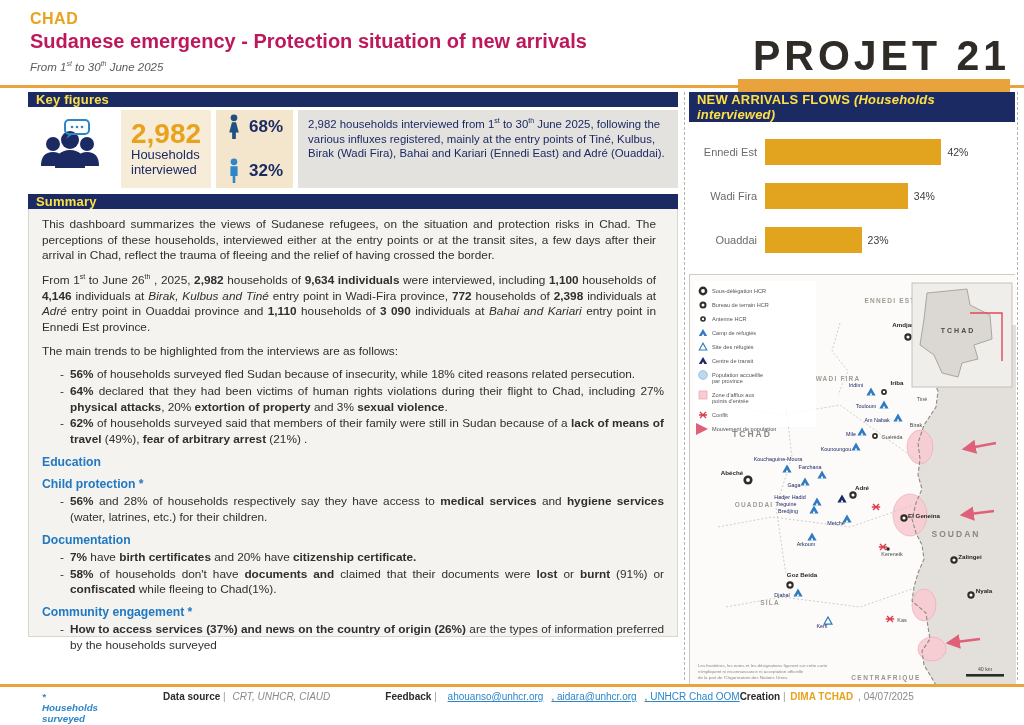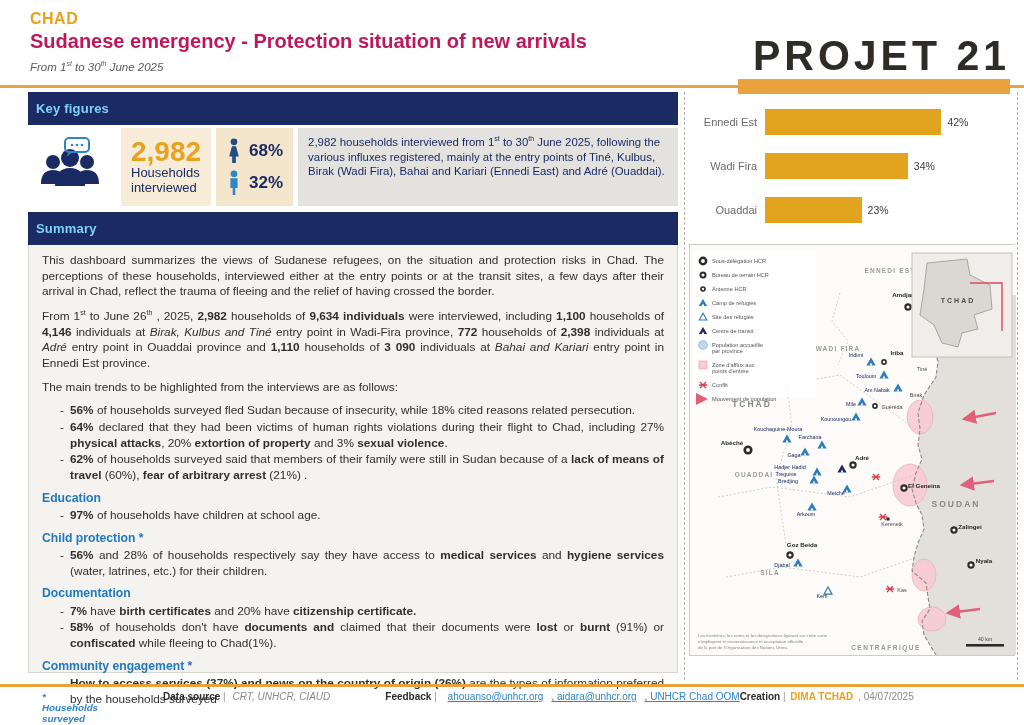--- a/index.html
+++ b/index.html
@@ -15,39 +15,39 @@
   #logo-wrap{position:absolute;right:14px;top:8px;text-align:right;margin-top:27px;}
   .logo-text{font-size:41px;font-weight:900;letter-spacing:4px;color:#2f2b26;line-height:1;font-family:"Liberation Sans",sans-serif;transform:scaleY(1.05);}
   .logo-bar{width:272px;height:15px;background:#E8A33D;margin-top:3px;margin-left:auto;}
   .hdr-rule{position:absolute;left:0;top:85px;width:1024px;height:3px;background:#E8A33D;}
 
   
   #main{position:absolute;left:0;top:92px;width:1024px;height:588px;display:flex;}
   #left-col{width:650px;margin-left:28px;}
   #right-col{width:334px;margin-left:6px;border-left:1px dashed #b5b2ac;border-right:1px dashed #b5b2ac;padding:0 2px 0 4px;box-sizing:border-box;}
 
-  .navy-bar{background:#1b2a63;color:#7dd3fc;font-size:13px;font-weight:700;padding:9px 8px;letter-spacing:.2px;}
+  .navy-bar{background:#1b2a63;color:#fde047;font-size:13px;font-weight:700;padding:0 8px;letter-spacing:.2px;}
   .navy-bar .i{font-weight:700;}
 
   
   #kf-row{display:flex;gap:5px;margin-top:3px;height:78px;}
   #kf-icon{width:88px;display:flex;align-items:center;justify-content:center;}
   .kf-box{background:#f6ecd8;display:flex;flex-direction:column;justify-content:center;padding:4px 10px;}
   #kf-num{font-size:28px;font-weight:800;color:#E8A21D;line-height:1;}
   .kf-lbl{font-size:13px;color:#1b2a63;line-height:1.15;}
-  #kf-gender{background:#f3e6cc;display:flex;flex-direction:column;justify-content:center;gap:6px;padding:4px 10px;}
+  #kf-gender{background:#f3e6cc;display:flex;flex-direction:column;justify-content:space-between;gap:6px;padding:4px 10px;}
   .g-row{display:flex;align-items:center;gap:7px;}
   .g-pct{font-size:17px;font-weight:800;color:#1b2a63;}
   #kf-desc{flex:1;background:#e4e2df;color:#1b2a63;font-size:11.4px;line-height:1.3;padding:6px 10px;}
   #kf-desc sup{font-size:7px;}
 
   
   #summary{margin-top:6px;}
   #sum-body{background:#f4f3f0;border:1px solid #d9d6d1;border-top:none;padding:8px 13px 6px 13px;height:428px;box-sizing:border-box;font-size:11.8px;line-height:1.33;text-align:justify;color:#2f2f2f;}
-  #sum-body p{margin:0 0 8px 0;}
+  #sum-body p{margin:0 8px 8px 0;}
   #sum-body sup{font-size:7px;}
   .sec-head{color:#2079C1;font-weight:700;font-size:12.2px;margin:6px 0 2px 0;text-align:left;}
   .bullet{position:relative;margin:0 0 1px 16px;padding-left:12px;}
   .bullet::before{content:"-";position:absolute;left:2px;}
   .b{font-weight:700;}
   .i{font-style:italic;}
 
   
   #chart{padding:16px 0 6px 6px;height:128px;}
   .c-row{display:flex;align-items:center;height:28px;margin-bottom:16px;}
@@ -146,36 +146,39 @@
 
       <div id="summary">
         <div class="navy-bar">Summary</div>
         <div id="sum-body">
           <p><span>This dashboard summarizes the views of Sudanese refugees, on the situation and protection risks in Chad. The perceptions of these households, interviewed either at the entry points or at the transit sites, a few days after their arrival in Chad, reflect the trauma of fleeing and the relief of having crossed the border.</span></p>
           <p><span>From 1</span><sup>st</sup><span> to June 26</span><sup>th</sup><span> , 2025, </span><span class="b">2,982</span><span> households of </span><span class="b">9,634 individuals</span><span> were interviewed, including </span><span class="b">1,100</span><span> households of </span><span class="b">4,146</span><span> individuals at </span><span class="i">Birak, Kulbus and Tiné</span><span> entry point in Wadi-Fira province, </span><span class="b">772</span><span> households of </span><span class="b">2,398</span><span> individuals at </span><span class="i">Adré</span><span> entry point in Ouaddai province and </span><span class="b">1,110</span><span> households of </span><span class="b">3 090</span><span> individuals at </span><span class="i">Bahai and Kariari</span><span> entry point in Ennedi Est province.</span></p>
           <p><span>The main trends to be highlighted from the interviews are as follows:</span></p>
           <div id="summary-sections">
               <div class="bullet"><span class="b">56%</span><span> of households surveyed fled Sudan because of insecurity, while 18% cited reasons related persecution.</span></div>
               <div class="bullet"><span class="b">64%</span><span> declared that they had been victims of human rights violations during their flight to Chad, including 27% </span><span class="b">physical attacks</span><span>, 20% </span><span class="b">extortion of property</span><span> and 3% </span><span class="b">sexual violence</span><span>.</span></div>
-              <div class="bullet"><span class="b">62%</span><span> of households surveyed said that members of their family were still in Sudan because of a </span><span class="b">lack of means of travel</span><span> (60%), </span><span class="b">fear of arbitrary arrest</span><span> (21%) .</span></div>
+              <div class="bullet"><span class="b">62%</span><span> of households surveyed said that members of their family were still in Sudan because of a </span><span class="b">lack of means of travel</span><span> (49%), </span><span class="b">fear of arbitrary arrest</span><span> (21%) .</span></div>
               <div class="sec-head">Education</div>
-              <div class="bullet"><span class="b">97%</span><span> of households have children at school age.</span></div>
               <div class="sec-head">Child protection *</div>
               <div class="bullet"><span class="b">56%</span><span> and 28% of households respectively say they have access to </span><span class="b">medical services</span><span> and </span><span class="b">hygiene services</span><span> (water, latrines, etc.) for their children.</span></div>
               <div class="sec-head">Documentation</div>
               <div class="bullet"><span class="b">7%</span><span> have </span><span class="b">birth certificates</span><span> and 20% have </span><span class="b">citizenship certificate.</span></div>
               <div class="bullet"><span class="b">58%</span><span> of households don't have </span><span class="b">documents and</span><span> claimed that their documents were </span><span class="b">lost</span><span> or </span><span class="b">burnt</span><span> (91%) or </span><span class="b">confiscated</span><span> while fleeing to Chad(1%).</span></div>
               <div class="sec-head">Community engagement *</div>
               <div class="bullet"><span class="b">How to access services (37%) and news on the country of origin (26%)</span><span> are the types of information preferred by the households surveyed</span></div>
             </div>
         </div>
       </div>
     </div>
 
     <div id="right-col">
+      <div class="navy-bar">
+        <span>NEW ARRIVALS FLOWS</span>
+        <span class="i">(Households interviewed)</span>
+      </div>
 
       <div id="chart">
           <div class="c-row">
             <span class="c-lbl">Ennedi Est</span>
             <div class="c-bar" style="width: 176.4px; background: rgb(226, 164, 31);"></div>
             <span class="c-val">42%</span>
           </div>
           <div class="c-row">
             <span class="c-lbl">Wadi Fira</span>
             <div class="c-bar" style="width: 142.8px; background: rgb(226, 164, 31);"></div>

